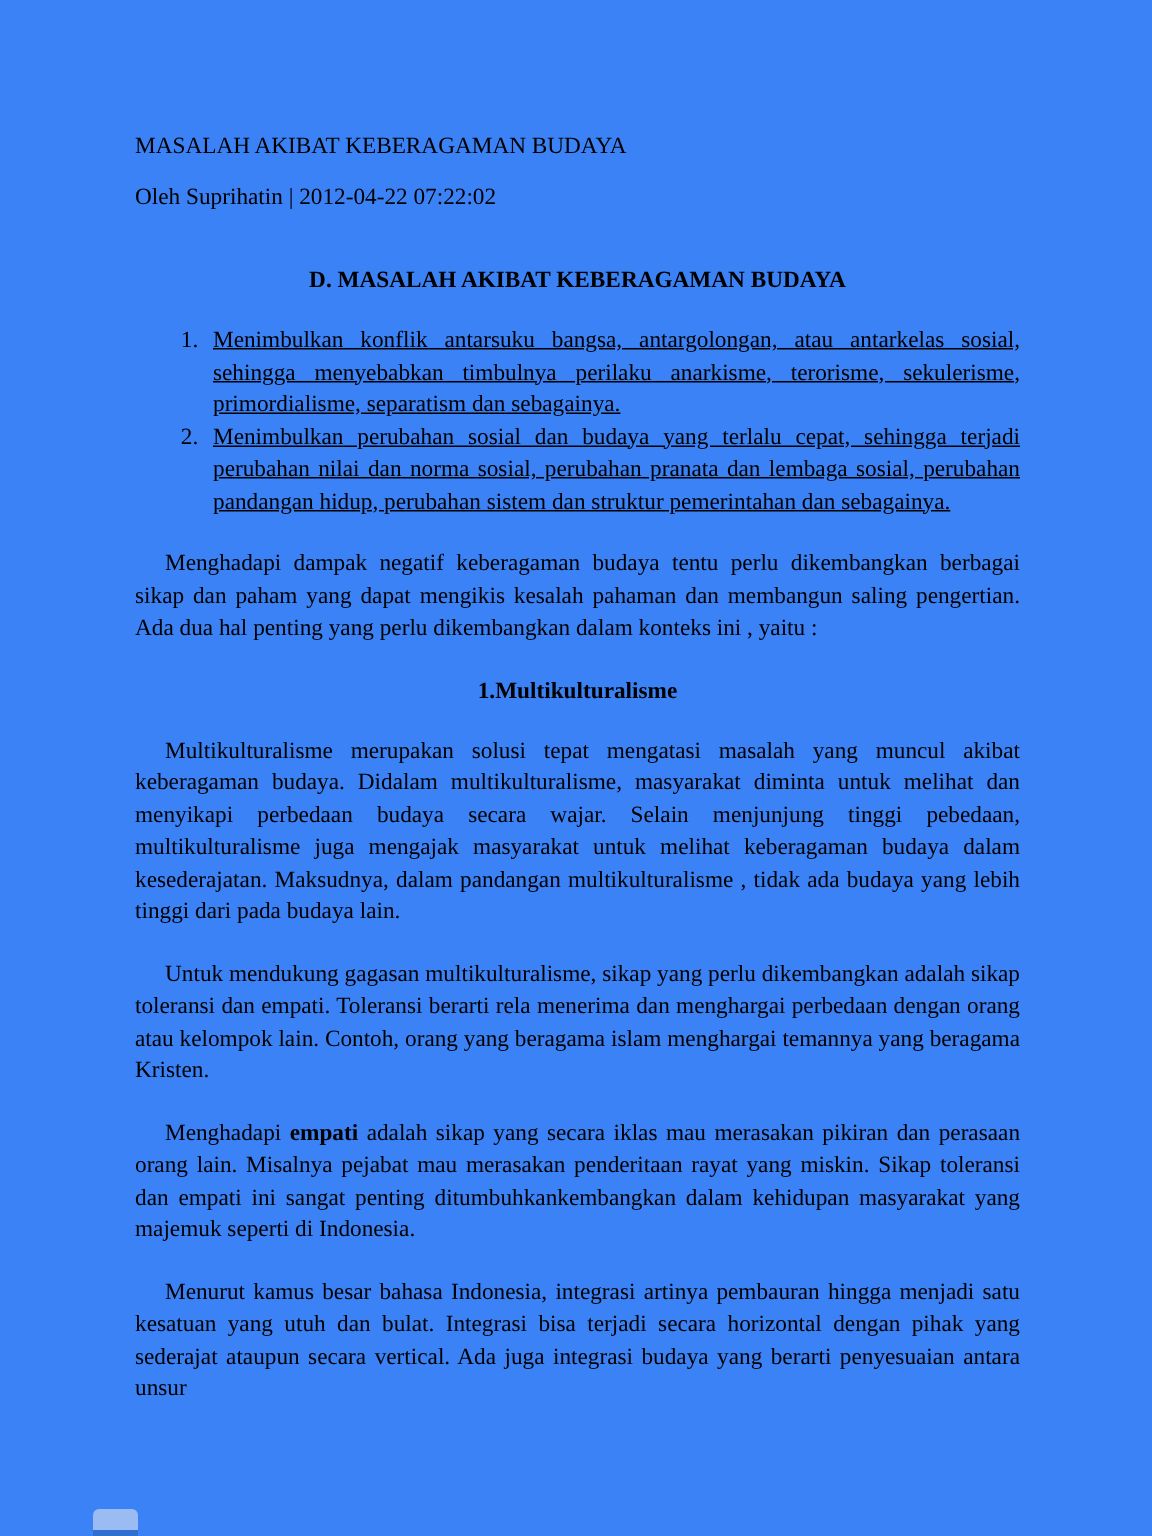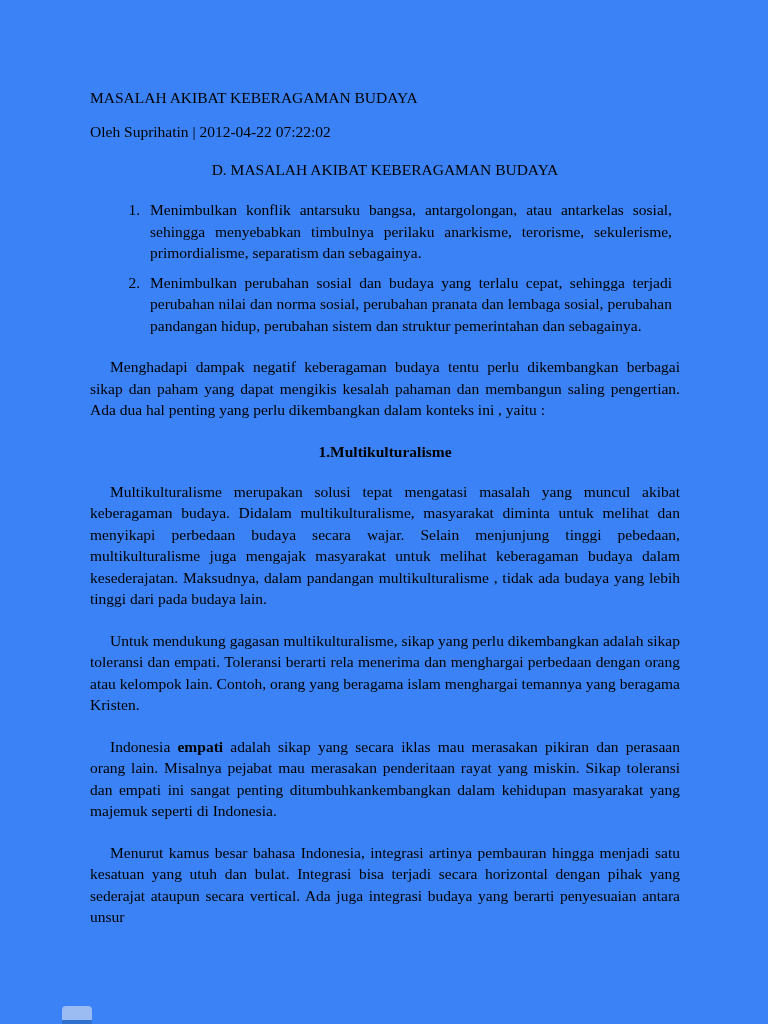--- a/index.html
+++ b/index.html
@@ -27,43 +27,44 @@
     font-size: 15.5px;
     line-height: 20px;
   }
   .doc-byline {
     font-size: 15.5px;
     line-height: 20px;
     margin-top: 14px;
   }
   .center-heading {
     text-align: center;
-    font-weight: normal;
+    font-weight: bold;
     font-size: 15.5px;
-    margin: 19px 0 0 0;
+    margin: 36px 0 0 0;
   }
   p.para {
     font-size: 15.5px;
     line-height: 21.5px;
     text-align: justify;
     margin: 20px 0 0 0;
   }
   .indent {
     text-indent: 20px;
   }
   ol.num-list {
     margin: 20px 0 0 0;
     padding-left: 46px;
     font-size: 15.5px;
     line-height: 21.5px;
     text-align: justify;
   }
   ol.num-list li {
     padding-left: 6px;
-    margin: 8px;
+    margin: 0;
+    text-decoration: underline;
   }
   h3.sub-heading {
     font-size: 15.5px;
     font-weight: bold;
     margin: 22px 0 0 0;
     text-align: center;
   }
   h3.sub-heading.spaced {
     letter-spacing: 0.2px;
   }
@@ -108,21 +109,21 @@
 
     <p class="para indent">Menghadapi dampak negatif keberagaman budaya tentu perlu dikembangkan berbagai sikap dan paham yang dapat mengikis kesalah pahaman dan membangun saling pengertian. Ada dua hal penting yang perlu dikembangkan dalam konteks ini , yaitu :</p>
 
     <h3 class="sub-heading">1.Multikulturalisme</h3>
 
     <p class="para indent">Multikulturalisme merupakan solusi tepat mengatasi masalah yang muncul akibat keberagaman budaya. Didalam multikulturalisme, masyarakat diminta untuk melihat dan menyikapi perbedaan budaya secara wajar. Selain menjunjung tinggi pebedaan, multikulturalisme juga mengajak masyarakat untuk melihat keberagaman budaya dalam kesederajatan. Maksudnya, dalam pandangan multikulturalisme , tidak ada budaya yang lebih tinggi dari pada budaya lain.</p>
 
 
     <p class="para indent">Untuk mendukung gagasan multikulturalisme, sikap yang perlu dikembangkan adalah sikap toleransi dan empati. Toleransi berarti rela menerima dan menghargai perbedaan dengan orang atau kelompok lain. Contoh, orang yang beragama islam menghargai temannya yang beragama Kristen.</p>
 
-    <p class="para indent"><span>Indonesia </span><b>empati</b><span> adalah sikap yang secara iklas mau merasakan pikiran dan perasaan orang lain. Misalnya pejabat mau merasakan penderitaan rayat yang miskin. Sikap toleransi dan empati ini sangat penting ditumbuhkankembangkan dalam kehidupan masyarakat yang majemuk seperti di Indonesia.</span></p>
+    <p class="para indent"><span>Menghadapi </span><b>empati</b><span> adalah sikap yang secara iklas mau merasakan pikiran dan perasaan orang lain. Misalnya pejabat mau merasakan penderitaan rayat yang miskin. Sikap toleransi dan empati ini sangat penting ditumbuhkankembangkan dalam kehidupan masyarakat yang majemuk seperti di Indonesia.</span></p>
 
 
     <p class="para indent">Menurut kamus besar bahasa Indonesia, integrasi artinya pembauran hingga menjadi satu kesatuan yang utuh dan bulat. Integrasi bisa terjadi secara horizontal dengan pihak yang sederajat ataupun secara vertical. Ada juga integrasi budaya yang berarti penyesuaian antara unsur</p>
 
   </div>
 
   <div class="corner-logo">
     <div class="logo-top"></div>
     <div class="logo-bottom"></div>
   </div>

